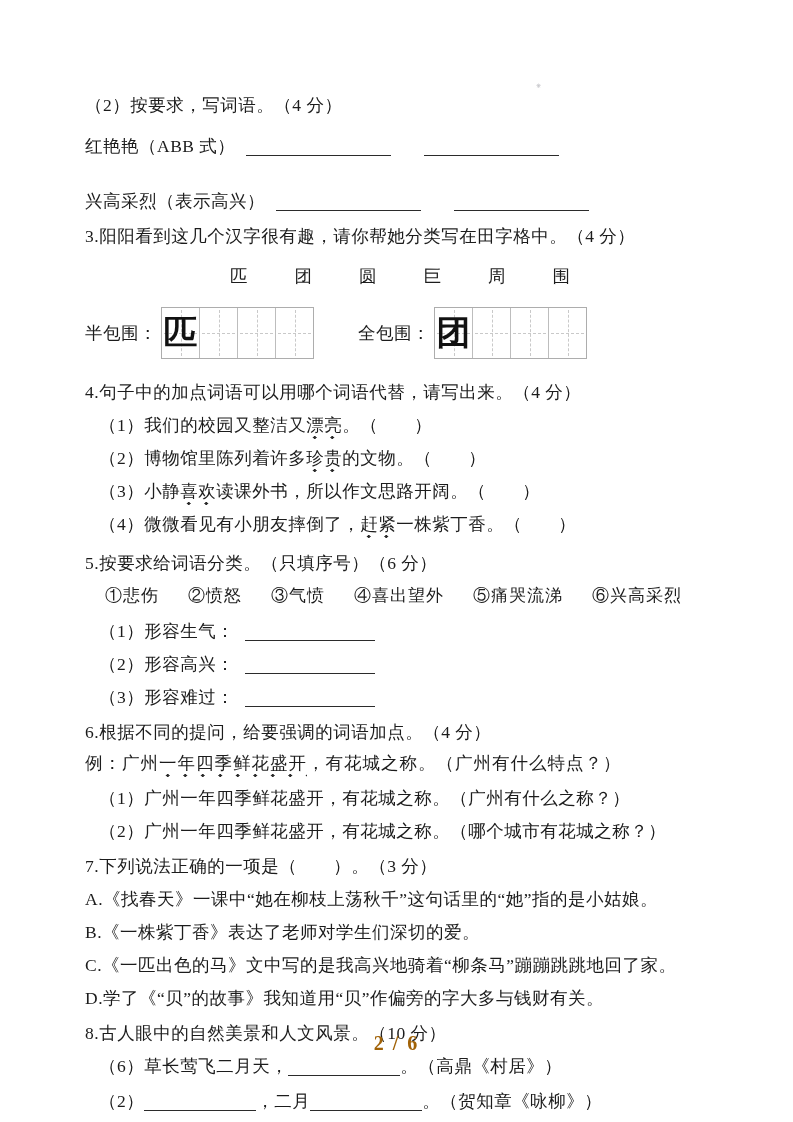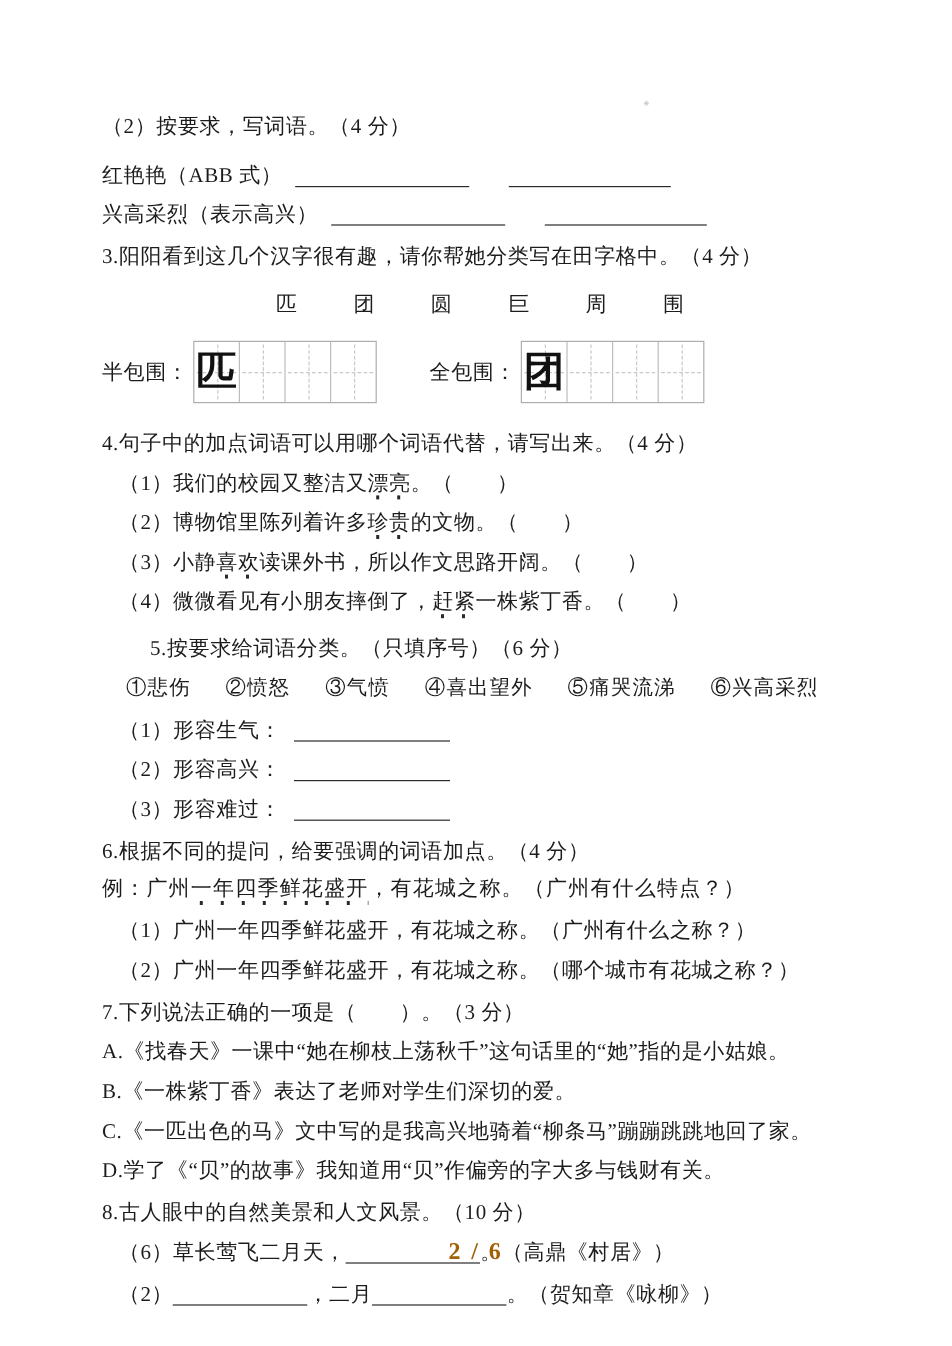--- a/index.html
+++ b/index.html
@@ -107,22 +107,22 @@
     gap: 29px;
     padding-left: 20px;
     font-size: 17px;
     margin: 8px 0 12px 0;
   }
 
   
   .mt6  { margin-top: 6px; }
   .mt8  { margin-top: 8px; }
   .mt10 { margin-top: 10px; }
-  .mt14 { margin-top: 14px; margin-left: 40px; }
-  .mt15 { margin-top: 7px; }
+  .mt14 { margin-top: 14px; }
+  .mt15 { margin-top: 30px; }
   .mt16 { margin-top: 16px; }
 
   .footer {
     position: absolute;
     left: 0; right: 0;
     top: 1032px;
     text-align: center;
     font-weight: bold;
     font-size: 20px;
     color: #a16207;

